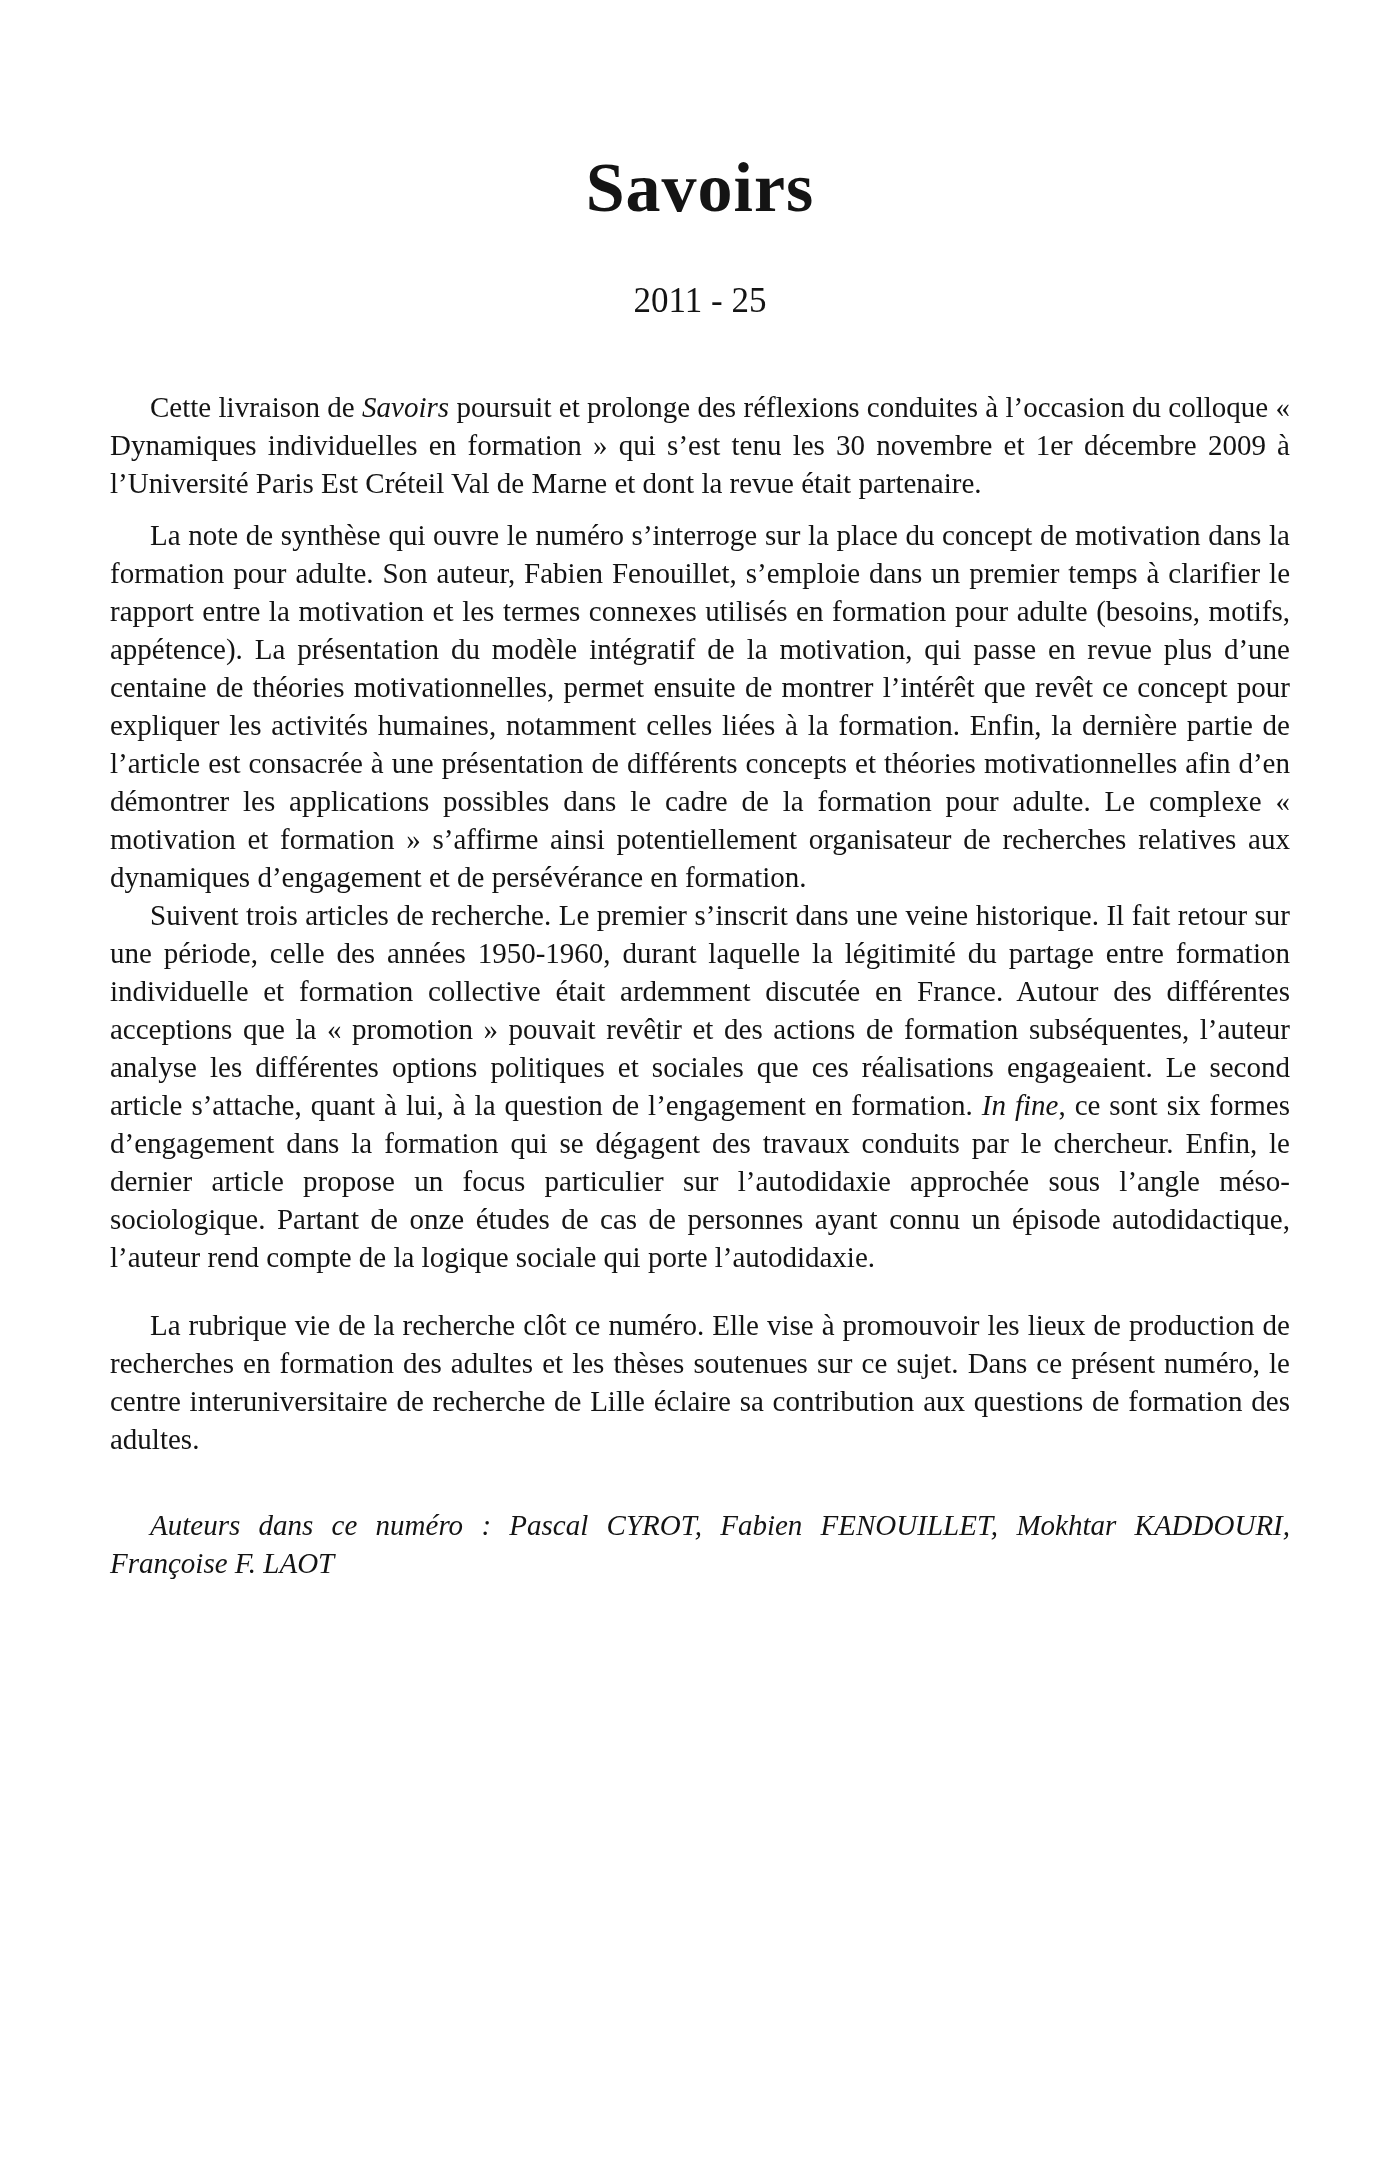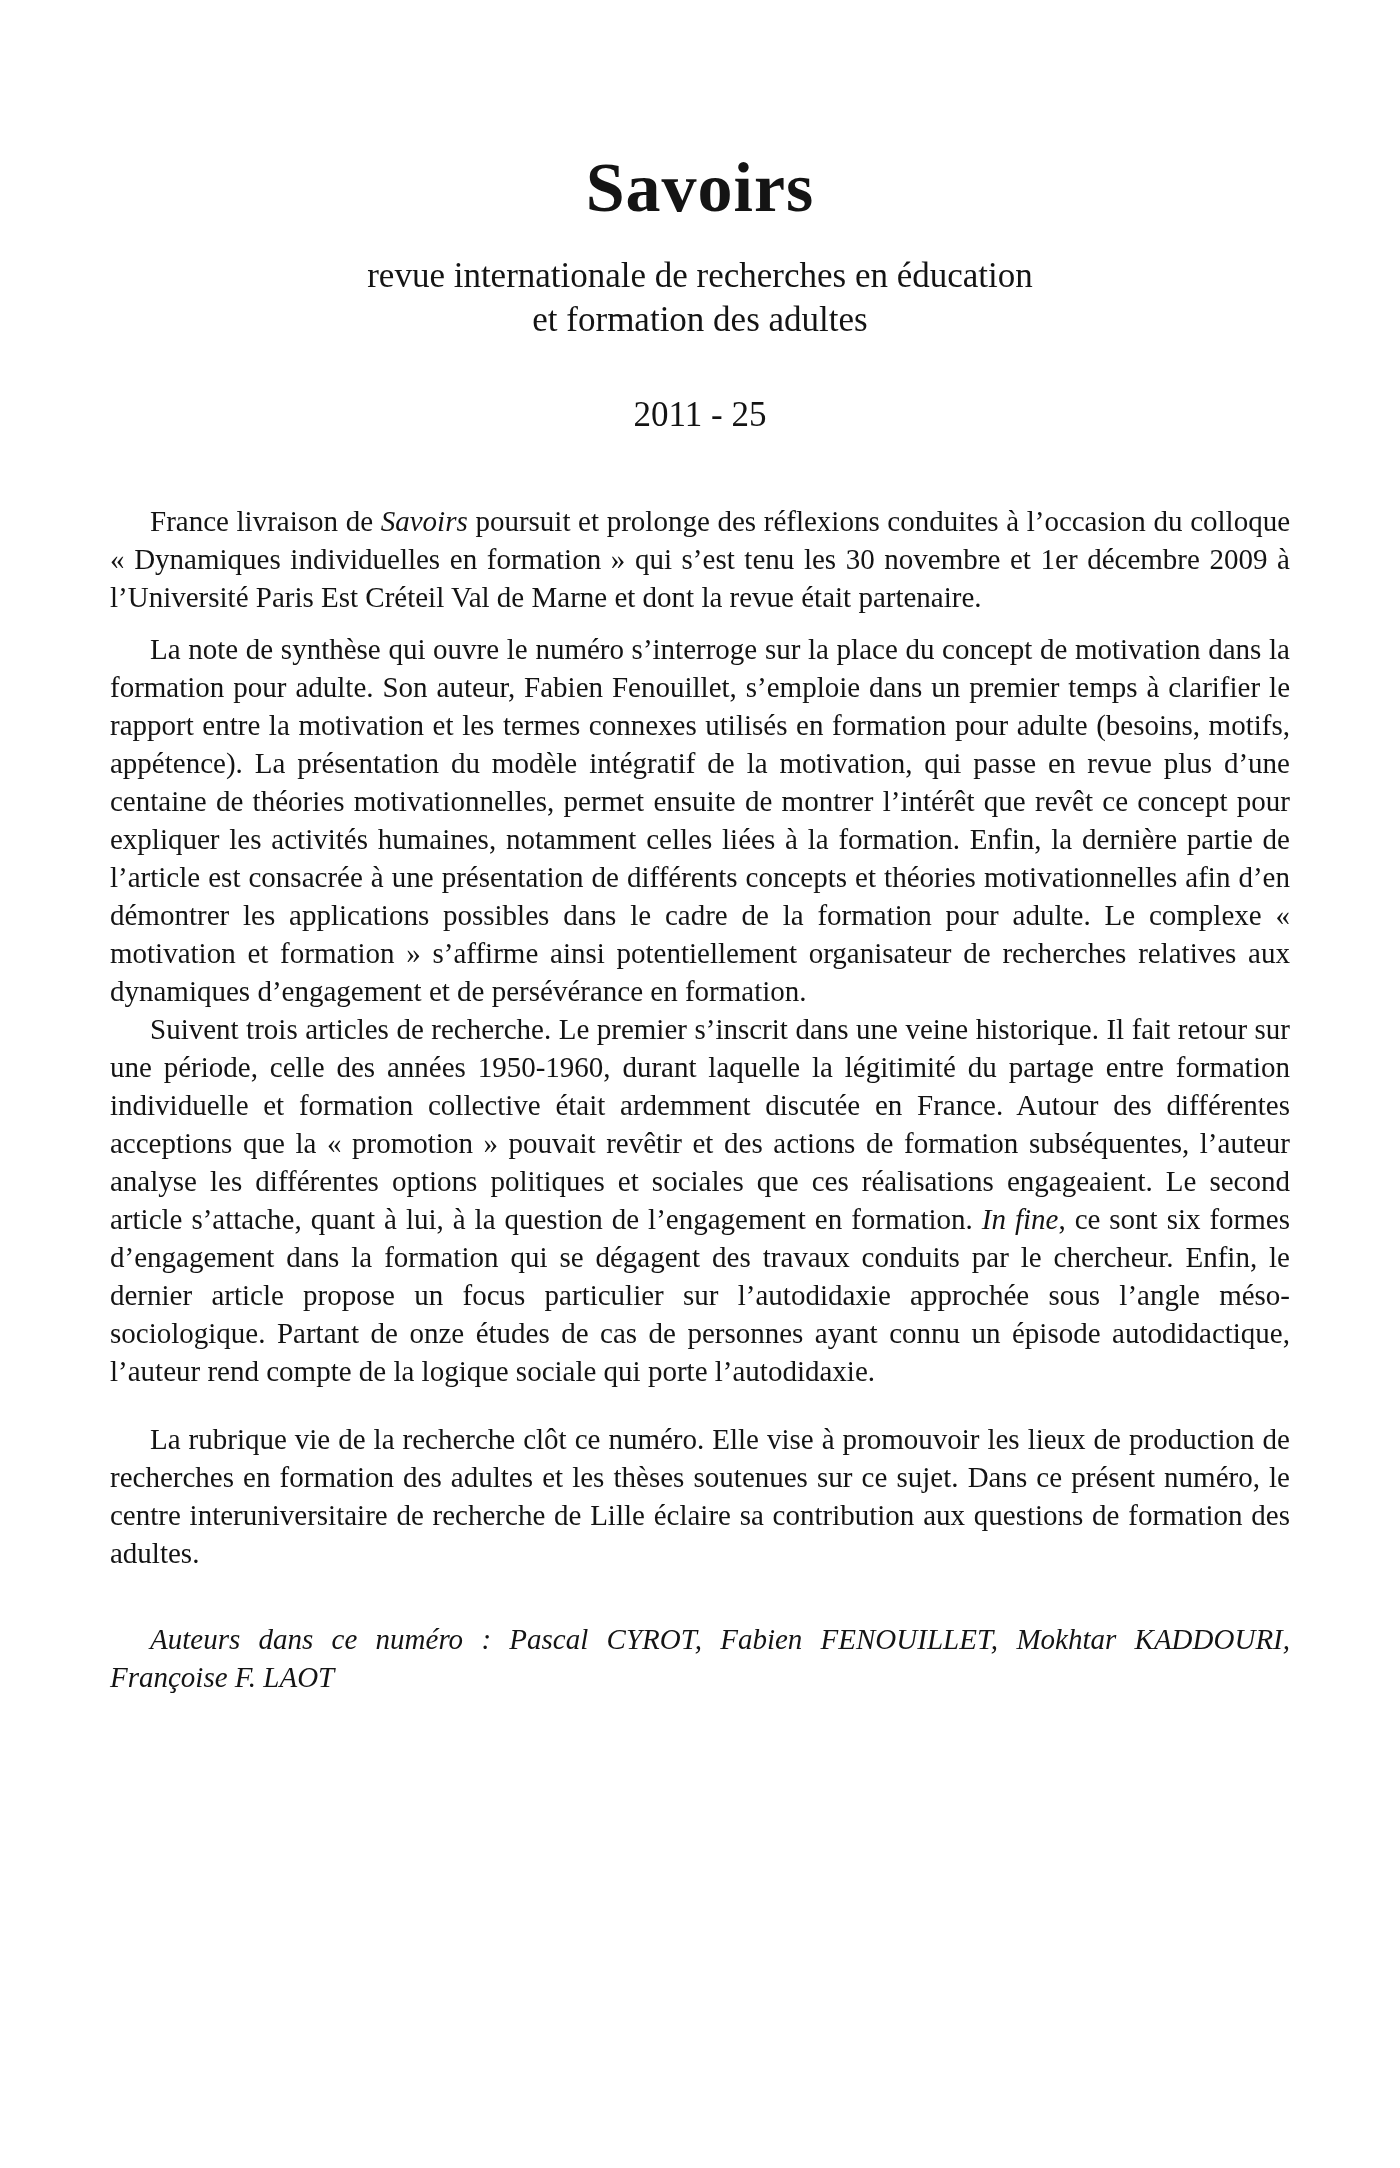--- a/index.html
+++ b/index.html
@@ -86,32 +86,28 @@
   .isbn { font-size: 30px; line-height: 36px; }
   .price { font-size: 32px; line-height: 38px; margin-top: 34px; }
 </style>
 </head>
 <body>
 
 <div class="page">
 
   <div class="masthead">
     <h1 class="journal-title">Savoirs</h1>
-    <div class="journal-subtitle">
-      <div>revue internationale de recherches en éducation</div>
-      <div>et formation des adultes</div>
-    </div>
     <div class="issue-block">
       <div class="issue-number">2011 - 25</div>
     </div>
   </div>
 
   <div class="content">
 
-    <p><span>France livraison de </span><em>Savoirs</em><span> poursuit et prolonge des réflexions conduites à l’occasion du colloque « Dynamiques individuelles en formation » qui s’est tenu les 30 novembre et 1er décembre 2009 à l’Université Paris Est Créteil Val de Marne et dont la revue était partenaire.</span></p>
+    <p><span>Cette livraison de </span><em>Savoirs</em><span> poursuit et prolonge des réflexions conduites à l’occasion du colloque « Dynamiques individuelles en formation » qui s’est tenu les 30 novembre et 1er décembre 2009 à l’Université Paris Est Créteil Val de Marne et dont la revue était partenaire.</span></p>
 
     <p class="para-gap-sm">La note de synthèse qui ouvre le numéro s’interroge sur la place du concept de motivation dans la formation pour adulte. Son auteur, Fabien Fenouillet, s’emploie dans un premier temps à clarifier le rapport entre la motivation et les termes connexes utilisés en formation pour adulte (besoins, motifs, appétence). La présentation du modèle intégratif de la motivation, qui passe en revue plus d’une centaine de théories motivationnelles, permet ensuite de montrer l’intérêt que revêt ce concept pour expliquer les activités humaines, notamment celles liées à la formation. Enfin, la dernière partie de l’article est consacrée à une présentation de différents concepts et théories motivationnelles afin d’en démontrer les applications possibles dans le cadre de la formation pour adulte. Le complexe « motivation et formation » s’affirme ainsi potentiellement organisateur de recherches relatives aux dynamiques d’engagement et de persévérance en formation.</p>
 
     <p><span>Suivent trois articles de recherche. Le premier s’inscrit dans une veine historique. Il fait retour sur une période, celle des années 1950-1960, durant laquelle la légitimité du partage entre formation individuelle et formation collective était ardemment discutée en France. Autour des différentes acceptions que la « promotion » pouvait revêtir et des actions de formation subséquentes, l’auteur analyse les différentes options politiques et sociales que ces réalisations engageaient. Le second article s’attache, quant à lui, à la question de l’engagement en formation. </span><em>In fine</em><span>, ce sont six formes d’engagement dans la formation qui se dégagent des travaux conduits par le chercheur. Enfin, le dernier article propose un focus particulier sur l’autodidaxie approchée sous l’angle méso-sociologique. Partant de onze études de cas de personnes ayant connu un épisode autodidactique, l’auteur rend compte de la logique sociale qui porte l’autodidaxie.</span></p>
 
     <p class="para-gap-lg">La rubrique vie de la recherche clôt ce numéro. Elle vise à promouvoir les lieux de production de recherches en formation des adultes et les thèses soutenues sur ce sujet. Dans ce présent numéro, le centre interuniversitaire de recherche de Lille éclaire sa contribution aux questions de formation des adultes.</p>
 
     <p class="authors">Auteurs dans ce numéro : Pascal CYROT, Fabien FENOUILLET, Mokhtar KADDOURI, Françoise F. LAOT</p>
 
   </div>

